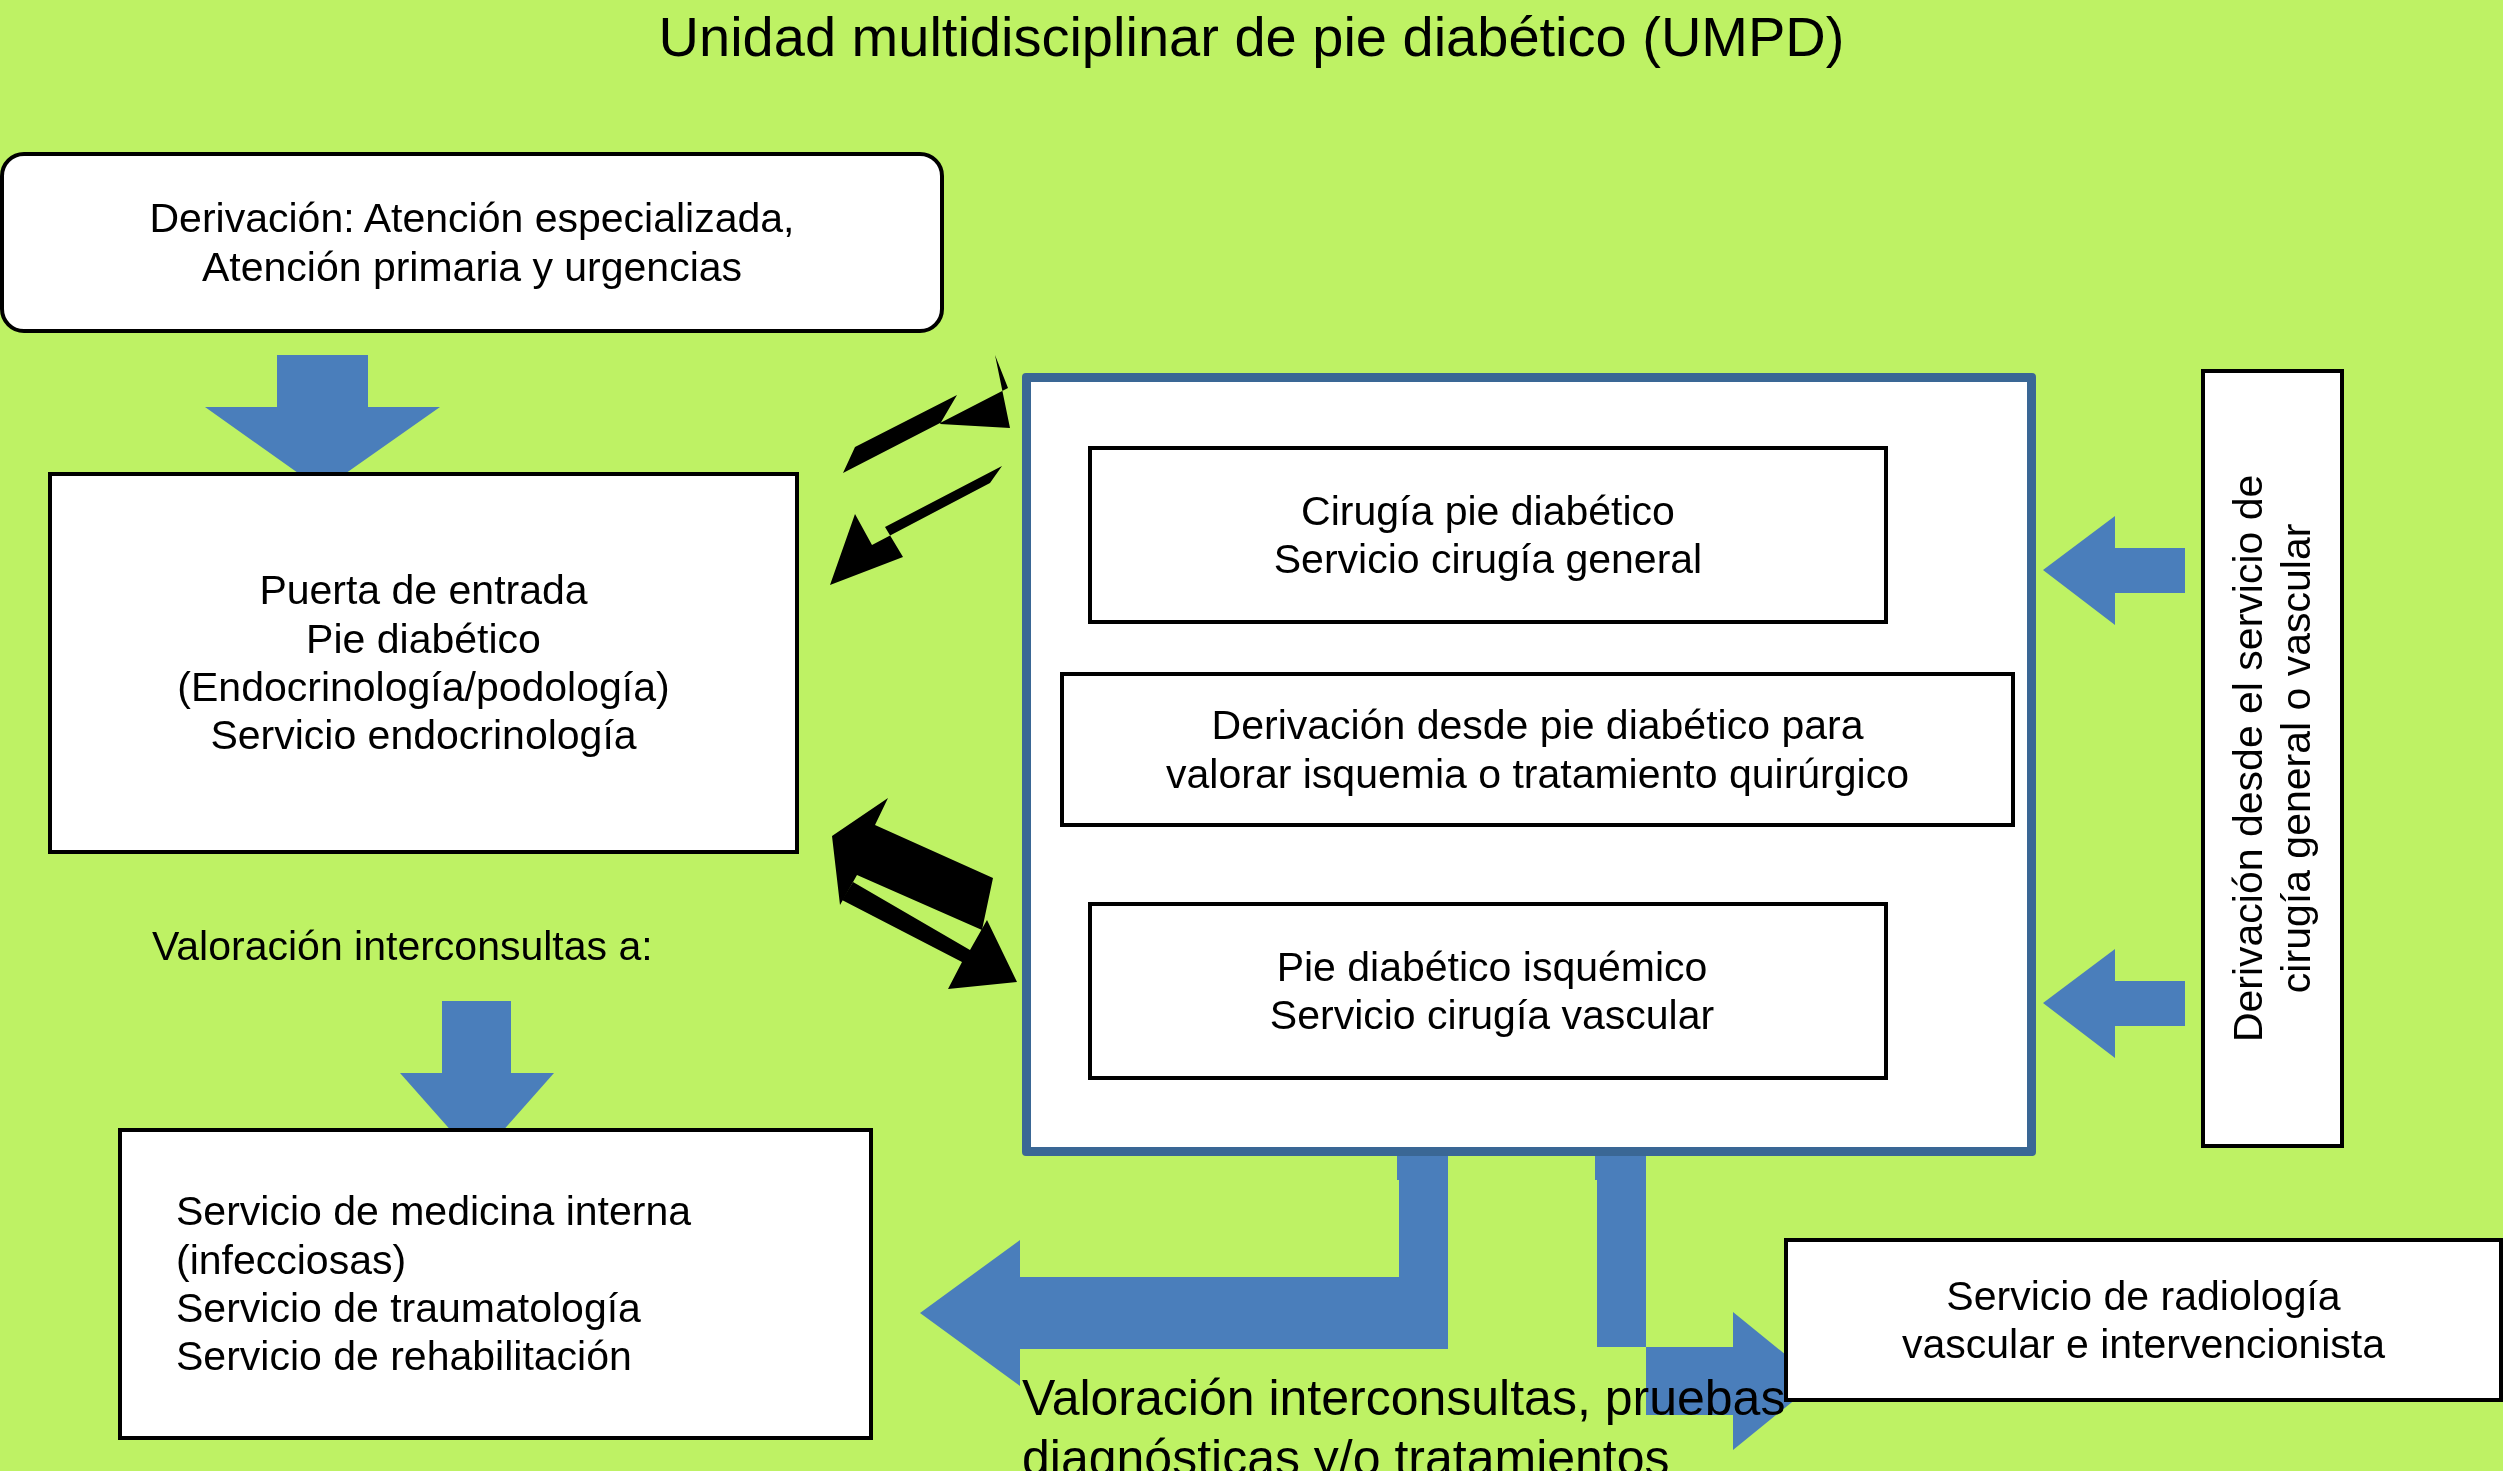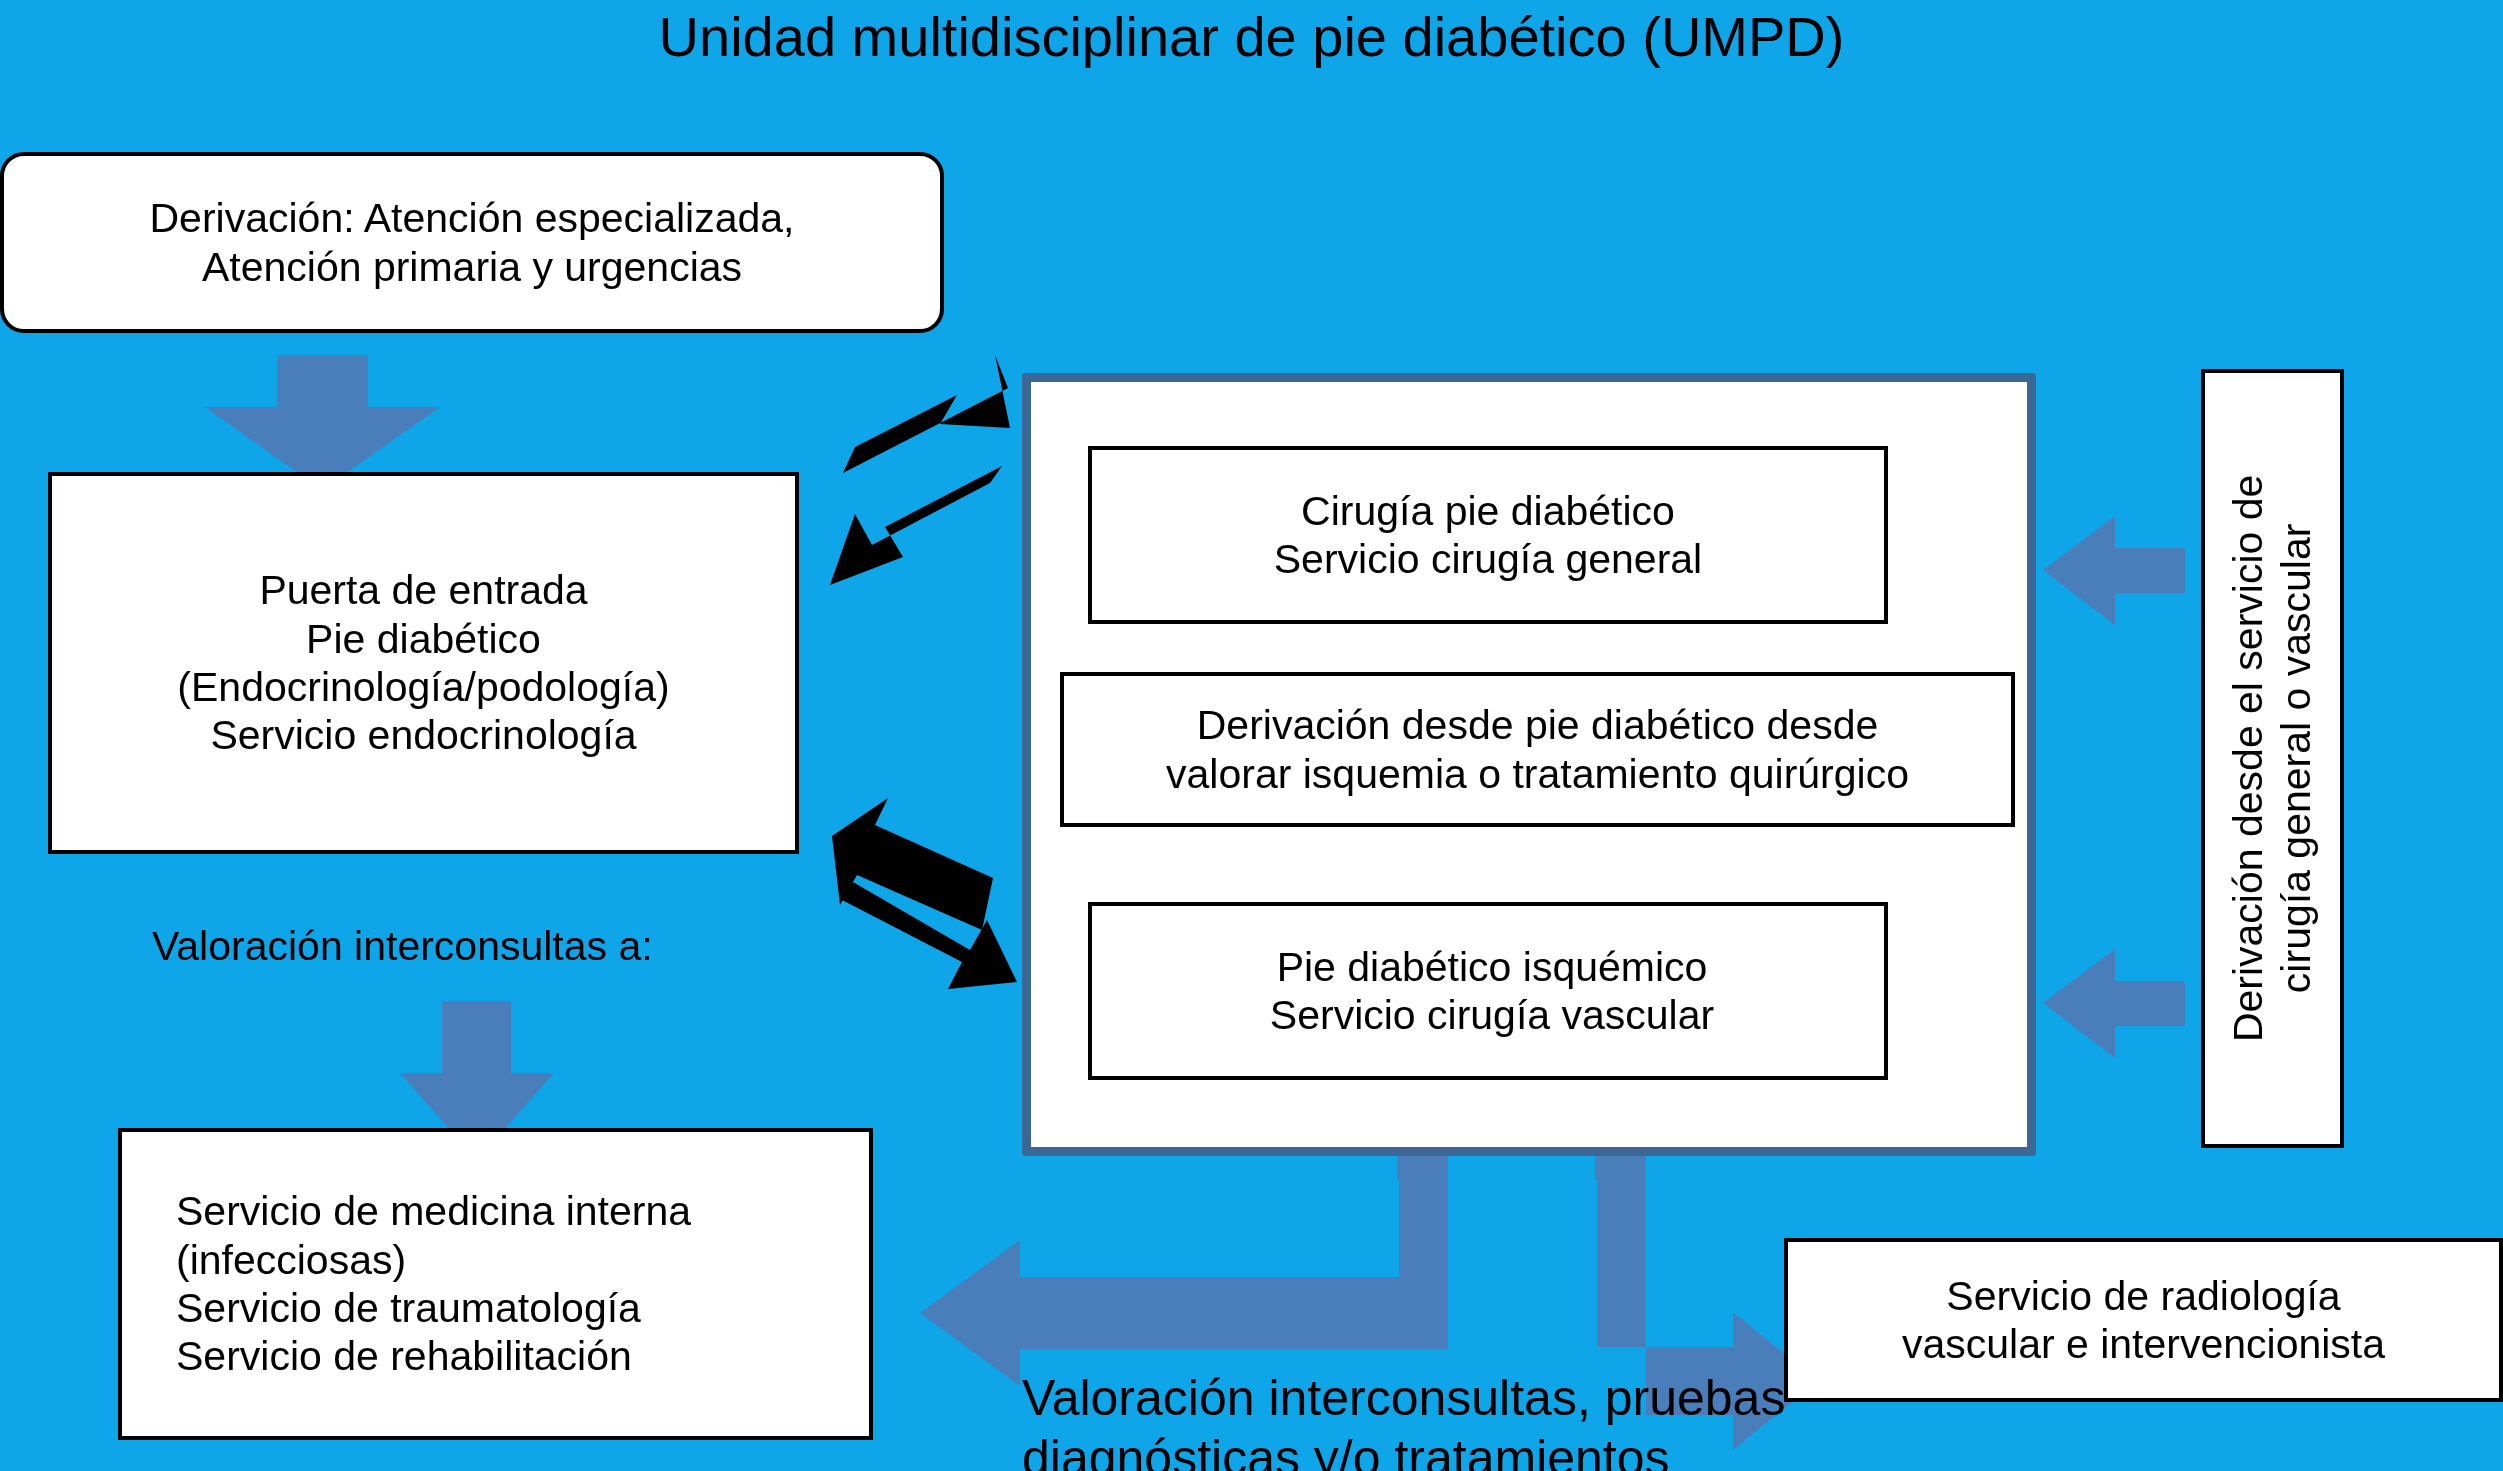--- a/index.html
+++ b/index.html
@@ -1,17 +1,17 @@
 <!DOCTYPE html>
 <html><head>
 <meta charset="utf-8">
 <style>
   html,body{margin:0;padding:0;background:#ffffff;}
   body{font-family:"Liberation Sans","DejaVu Sans",sans-serif;}
-  #stage{position:relative;width:2503px;height:1471px;background:#0ea5e9;overflow:hidden;}
+  #stage{position:relative;width:2503px;height:1471px;background:#bef264;overflow:hidden;}
   .abs{position:absolute;}
   .box{
     position:absolute;
     border:4px solid #000;
     background:#fff;
     box-sizing:border-box;
     display:flex;
     flex-direction:column;
     justify-content:center;
   }
@@ -93,21 +93,21 @@
     <div class="ln">Servicio de traumatología</div>
     <div class="ln">Servicio de rehabilitación</div>
   </div>
 
   <div class="box ctr" style="left:1088px;top:446px;width:800px;height:178px;font-size:41px;">
     <div class="ln"><span class="u">Cirugía pie diabético</span></div>
     <div class="ln">Servicio cirugía general</div>
   </div>
 
   <div class="box ctr" style="left:1060px;top:672px;width:955px;height:155px;font-size:41px;">
-    <div class="ln"><span>Derivación desde </span><span class="u">pie diabético</span><span> desde</span></div>
+    <div class="ln"><span>Derivación desde </span><span class="u">pie diabético</span><span> para</span></div>
     <div class="ln">valorar isquemia o tratamiento quirúrgico</div>
   </div>
 
   <div class="box ctr" style="left:1088px;top:902px;width:800px;height:178px;font-size:41px;padding-left:8px;">
     <div class="ln"><span class="u">Pie diabético isquémico</span></div>
     <div class="ln">Servicio cirugía vascular</div>
   </div>
 
   <div class="box" style="left:2201px;top:369px;width:143px;height:779px;padding:0;align-items:center;">
     <div style="transform:rotate(-90deg);white-space:nowrap;font-size:41px;text-align:center;line-height:1.25;">

